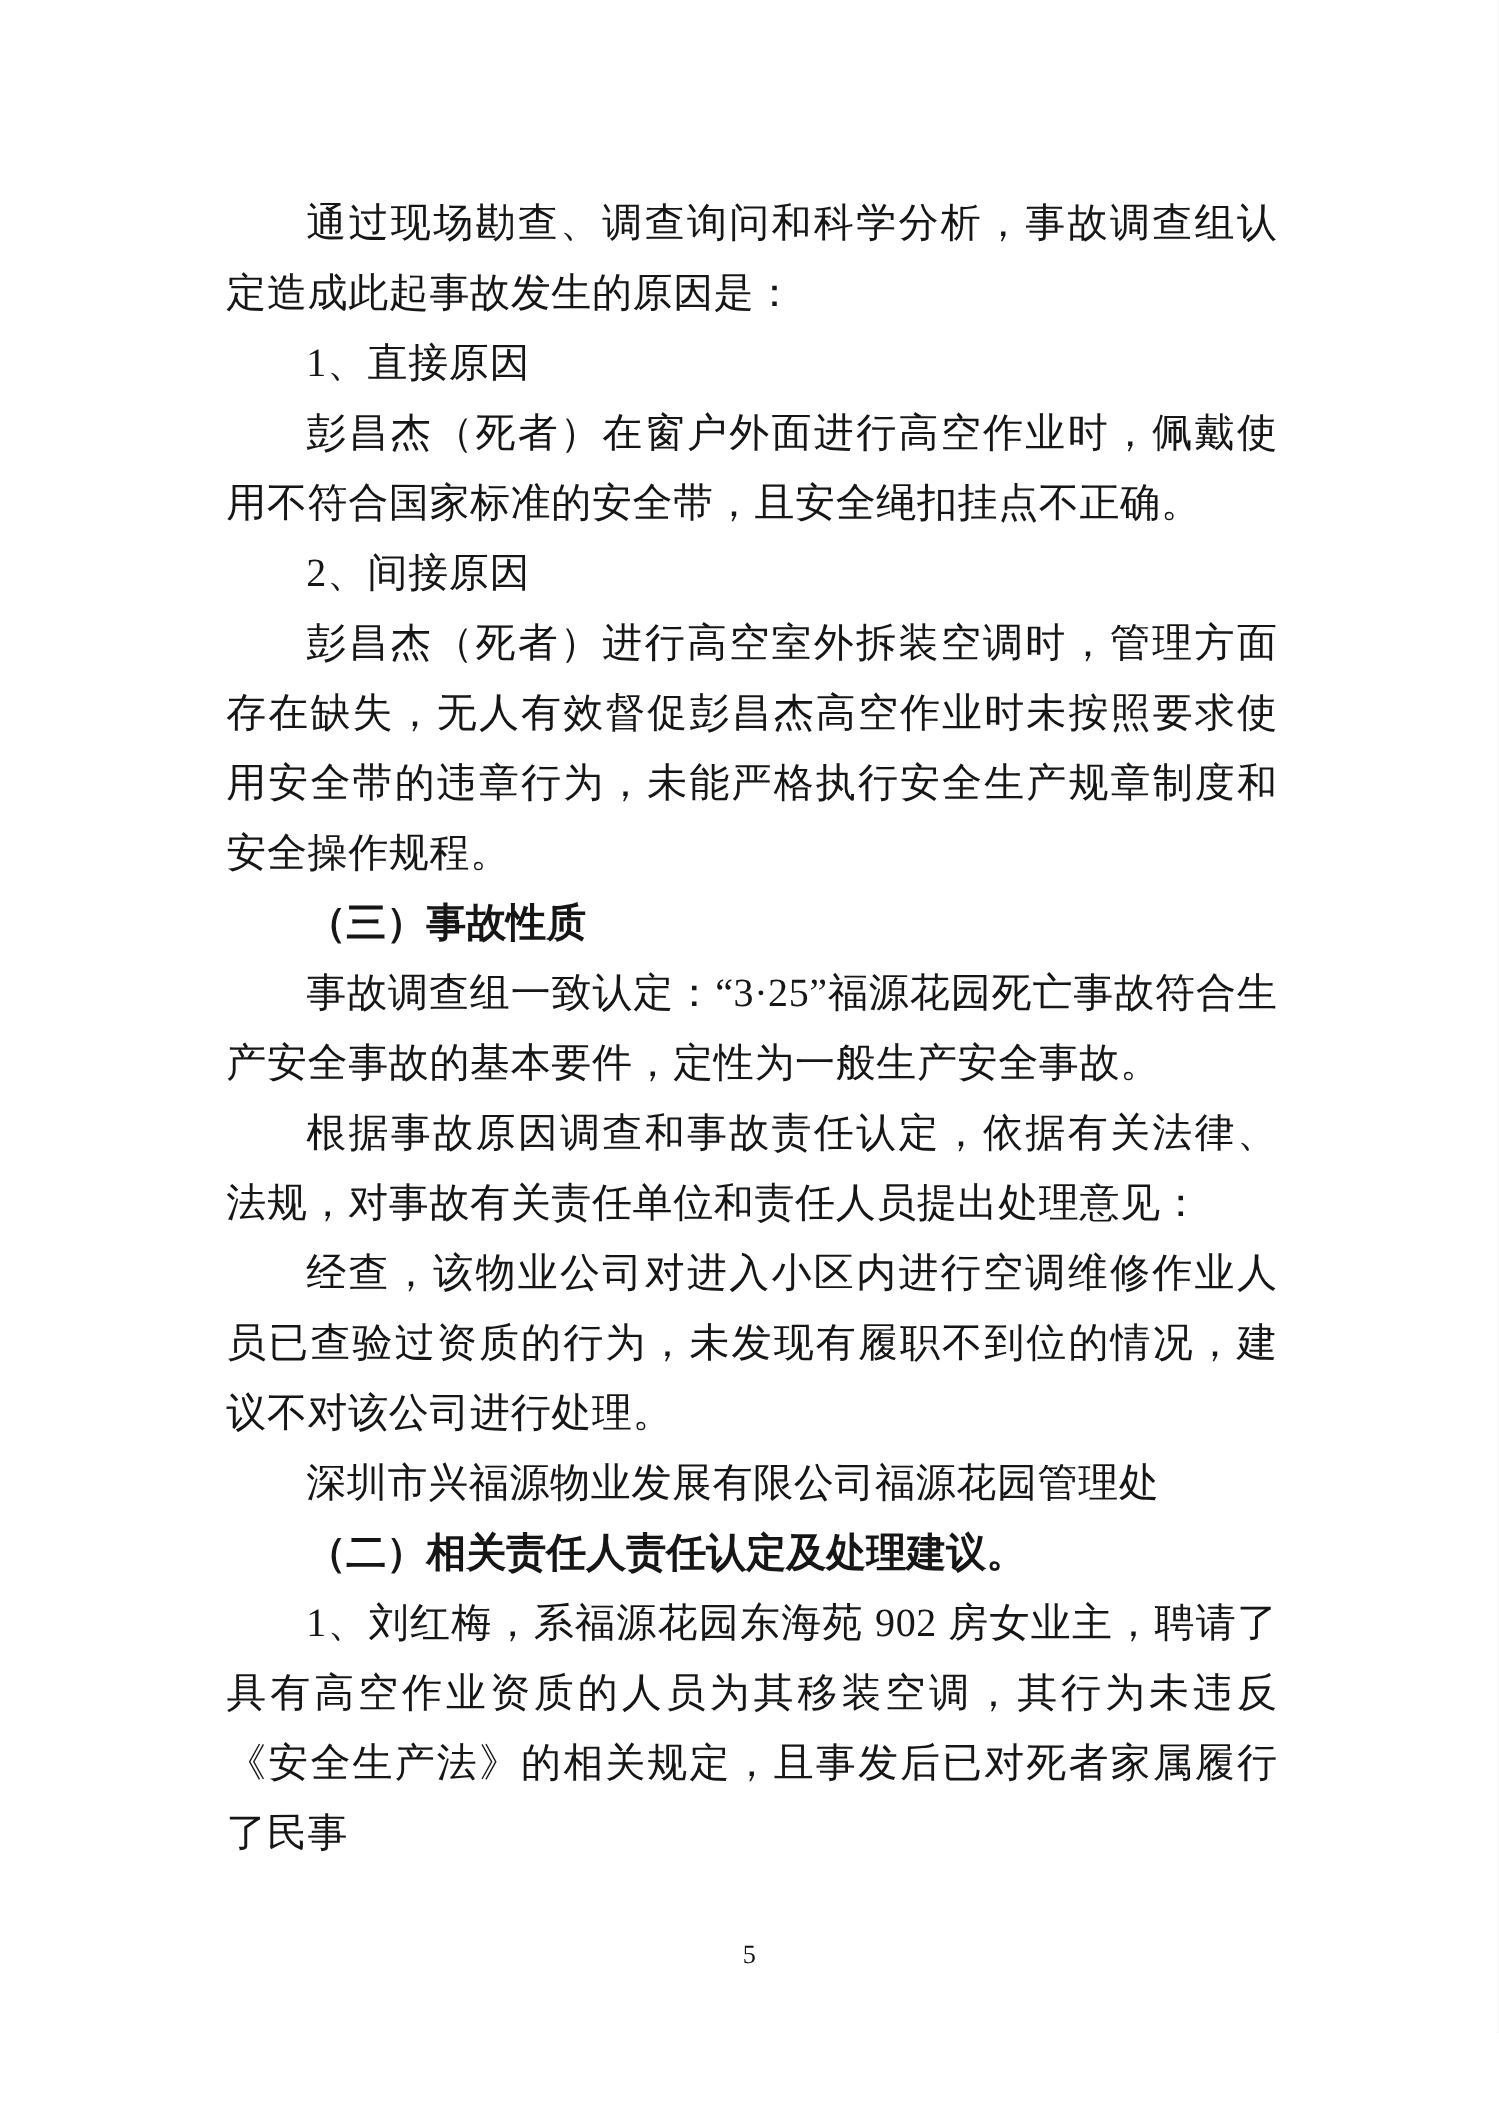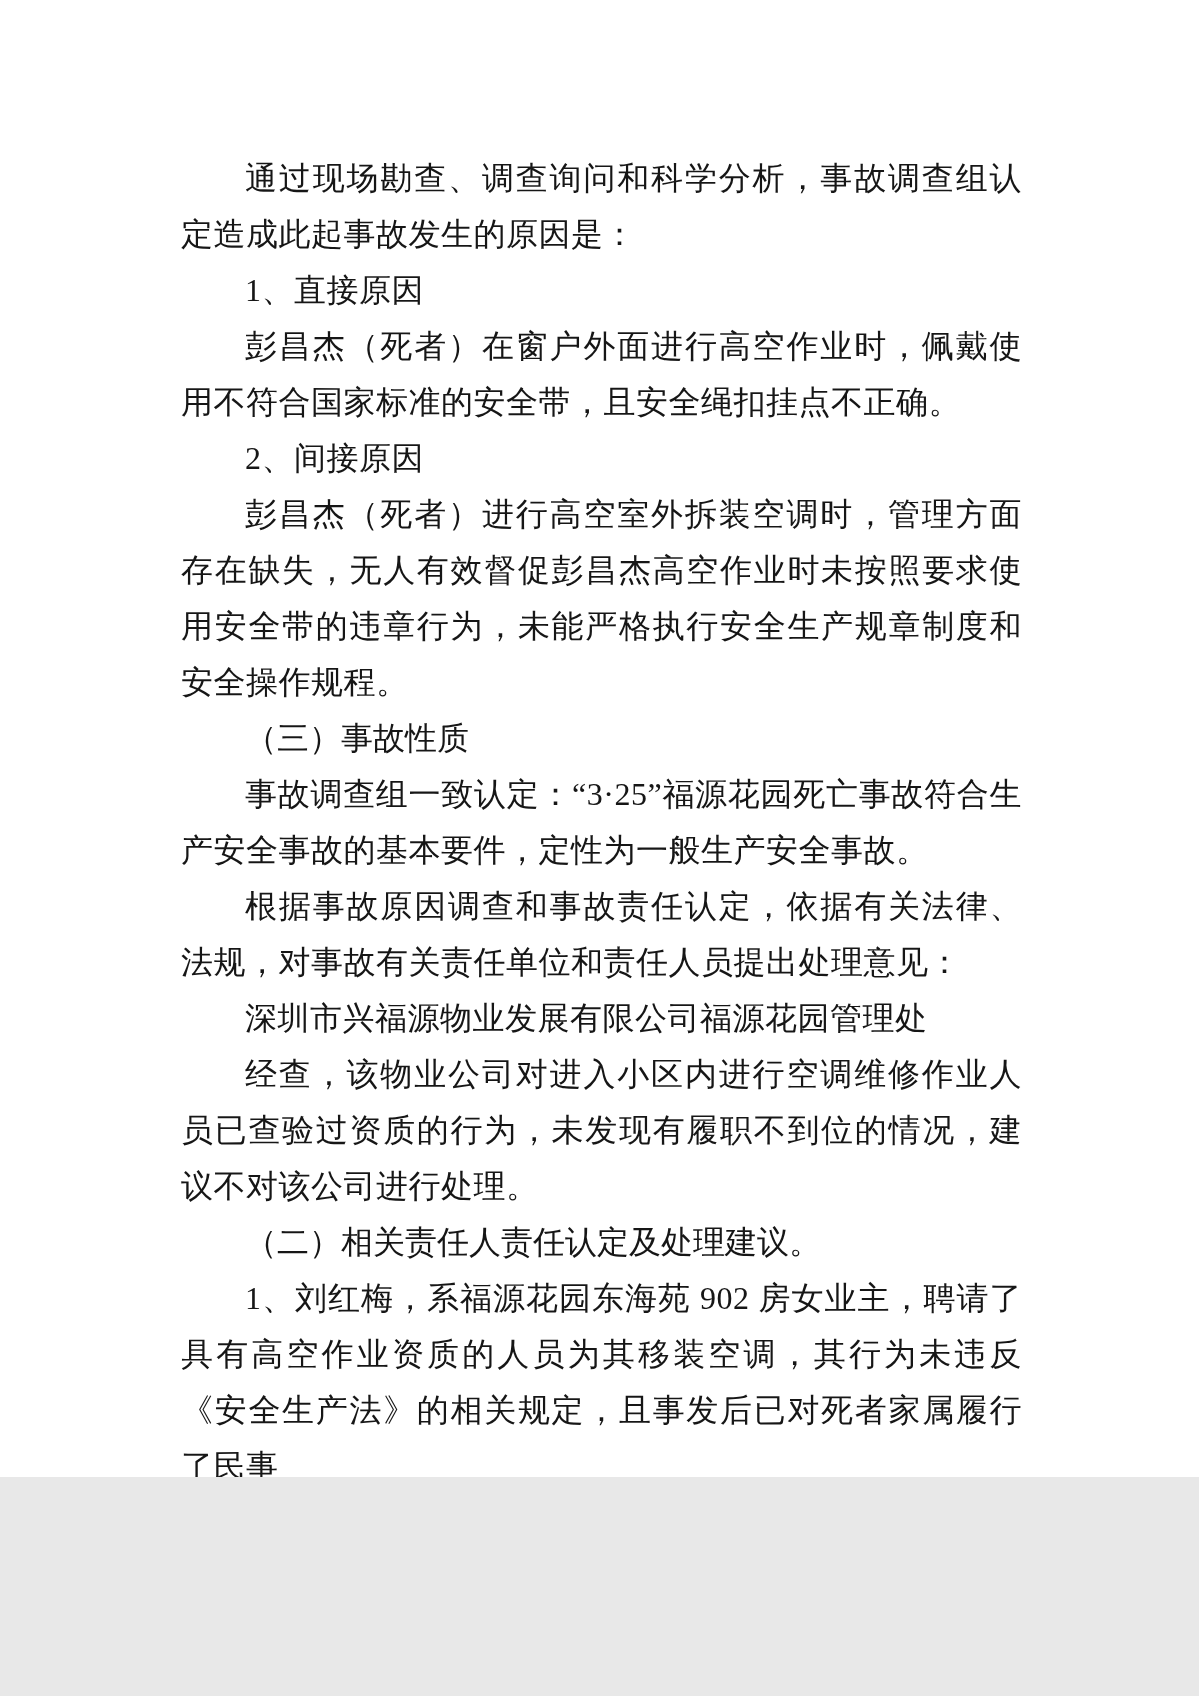--- a/index.html
+++ b/index.html
@@ -3,21 +3,21 @@
 <meta charset="utf-8">
 <style>
   html, body {
     margin: 0;
     padding: 0;
     background: #e8e8e8;
   }
   .page {
     position: relative;
     width: 1199px;
-    height: 1477px;
+    height: 1696px;
     margin: 0 auto;
     background: #ffffff;
     font-family: "Liberation Serif", "DejaVu Serif", serif;
     color: #161616;
     overflow: hidden;
   }
   .content {
     position: absolute;
     left: 181px;
     top: 150px;
@@ -27,21 +27,21 @@
     text-align: justify;
     text-justify: inter-ideograph;
     letter-spacing: 0.5px;
   }
   .content p {
     margin: 0;
     padding: 0;
     text-indent: 2em;
   }
   .content p.bold {
-    font-weight: 400;
+    font-weight: 700;
     font-family: "Liberation Sans", "DejaVu Sans", sans-serif;
     letter-spacing: 0;
   }
   .footer {
     position: absolute;
     top: 1549px;
     left: 0;
     width: 100%;
     text-align: center;
     font-size: 21px;
@@ -56,19 +56,19 @@
 <div class="page">
   <div class="content">
       <p>通过现场勘查、调查询问和科学分析，事故调查组认定造成此起事故发生的原因是：</p>
       <p>1、直接原因</p>
       <p>彭昌杰（死者）在窗户外面进行高空作业时，佩戴使用不符合国家标准的安全带，且安全绳扣挂点不正确。</p>
       <p>2、间接原因</p>
       <p>彭昌杰（死者）进行高空室外拆装空调时，管理方面存在缺失，无人有效督促彭昌杰高空作业时未按照要求使用安全带的违章行为，未能严格执行安全生产规章制度和安全操作规程。</p>
       <p class="bold">（三）事故性质</p>
       <p>事故调查组一致认定：“3·25”福源花园死亡事故符合生产安全事故的基本要件，定性为一般生产安全事故。</p>
       <p>根据事故原因调查和事故责任认定，依据有关法律、法规，对事故有关责任单位和责任人员提出处理意见：</p>
+      <p>经查，该物业公司对进入小区内进行空调维修作业人员已查验过资质的行为，未发现有履职不到位的情况，建议不对该公司进行处理。</p>
       <p>深圳市兴福源物业发展有限公司福源花园管理处</p>
-      <p>经查，该物业公司对进入小区内进行空调维修作业人员已查验过资质的行为，未发现有履职不到位的情况，建议不对该公司进行处理。</p>
       <p class="bold">（二）相关责任人责任认定及处理建议。</p>
       <p>1、刘红梅，系福源花园东海苑 902 房女业主，聘请了具有高空作业资质的人员为其移装空调，其行为未违反《安全生产法》的相关规定，且事发后已对死者家属履行了民事</p>
     </div>
   <div class="footer">5</div>
 </div>
 
 </body></html>

